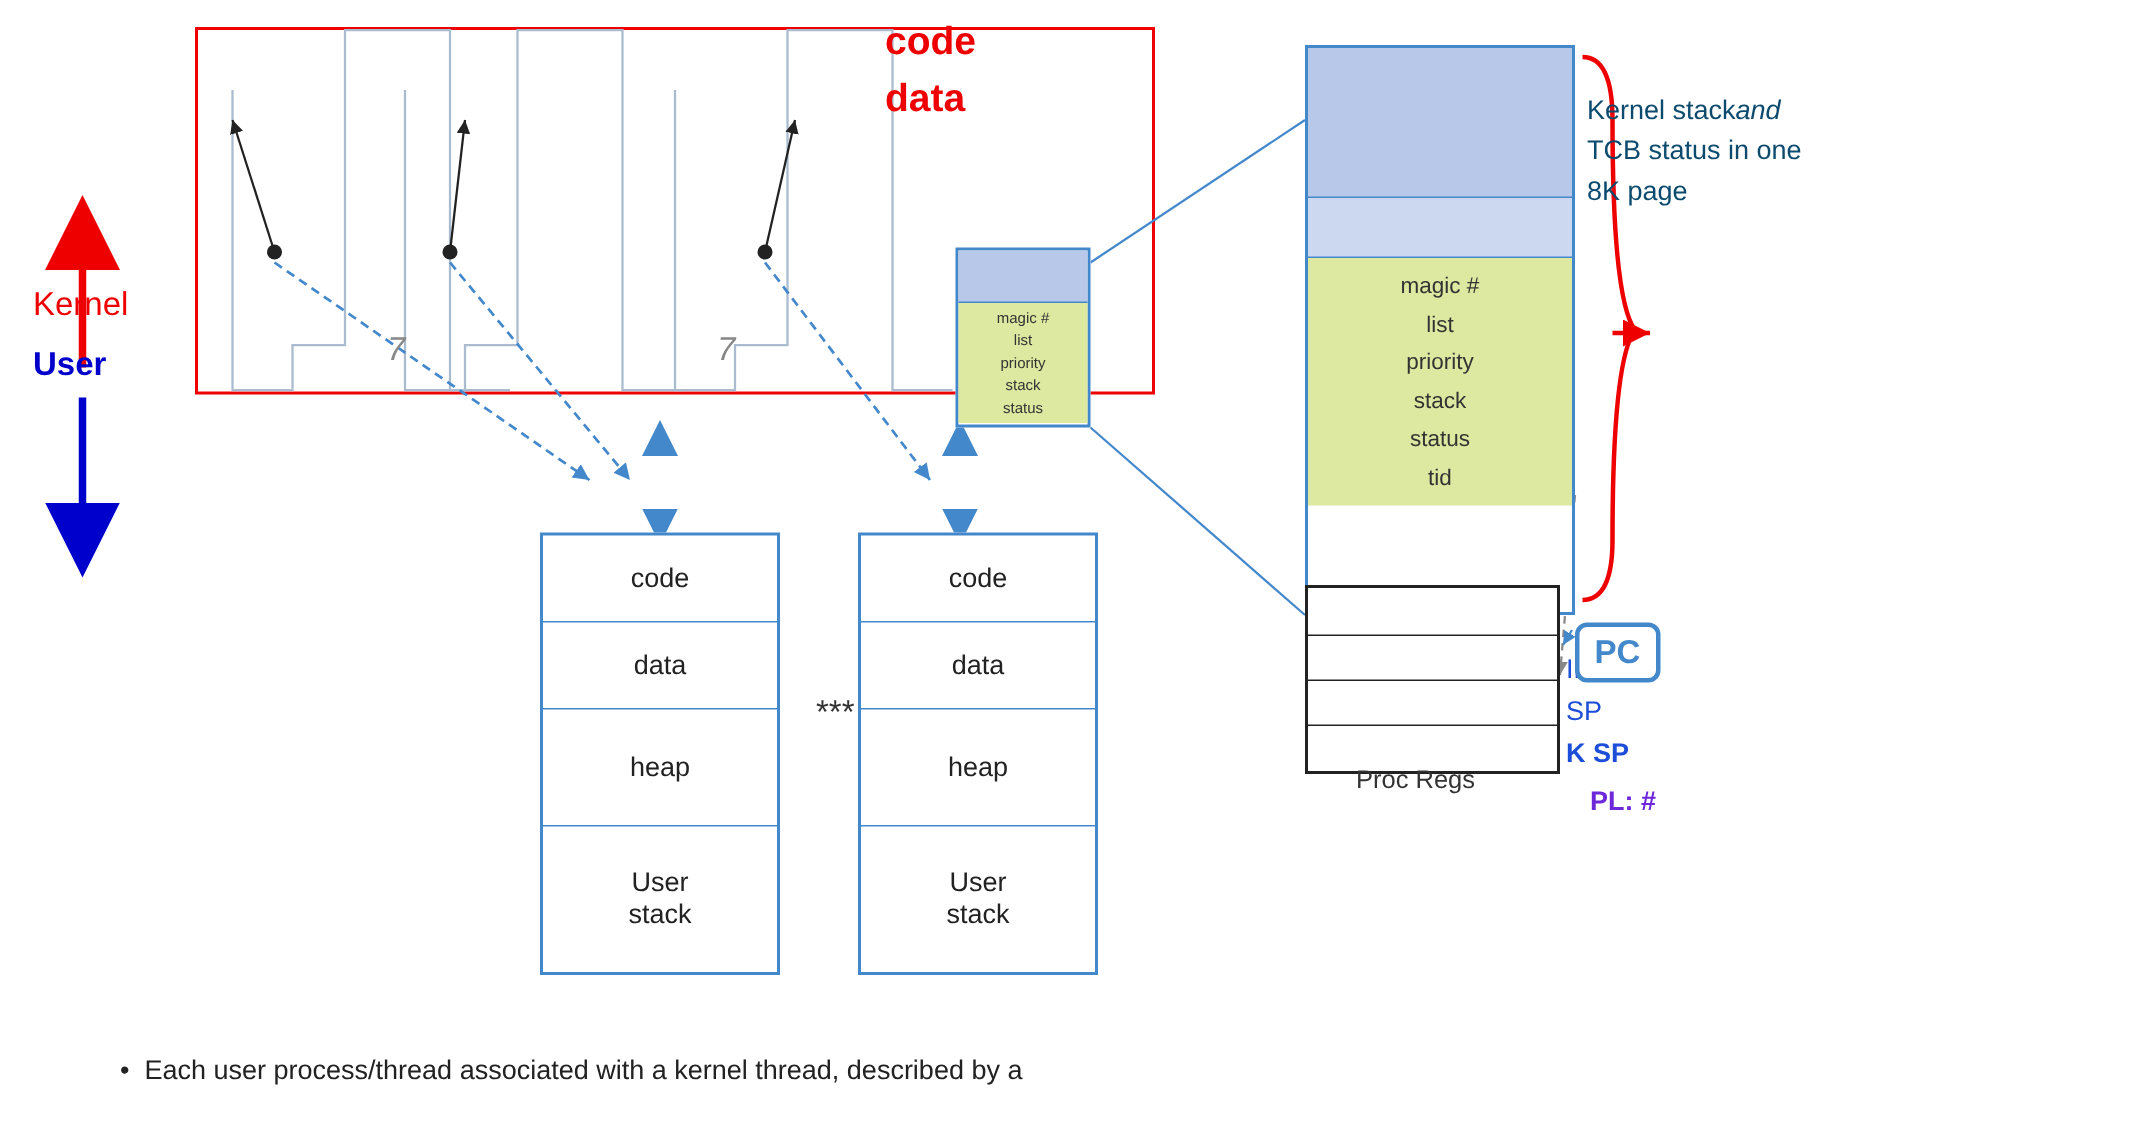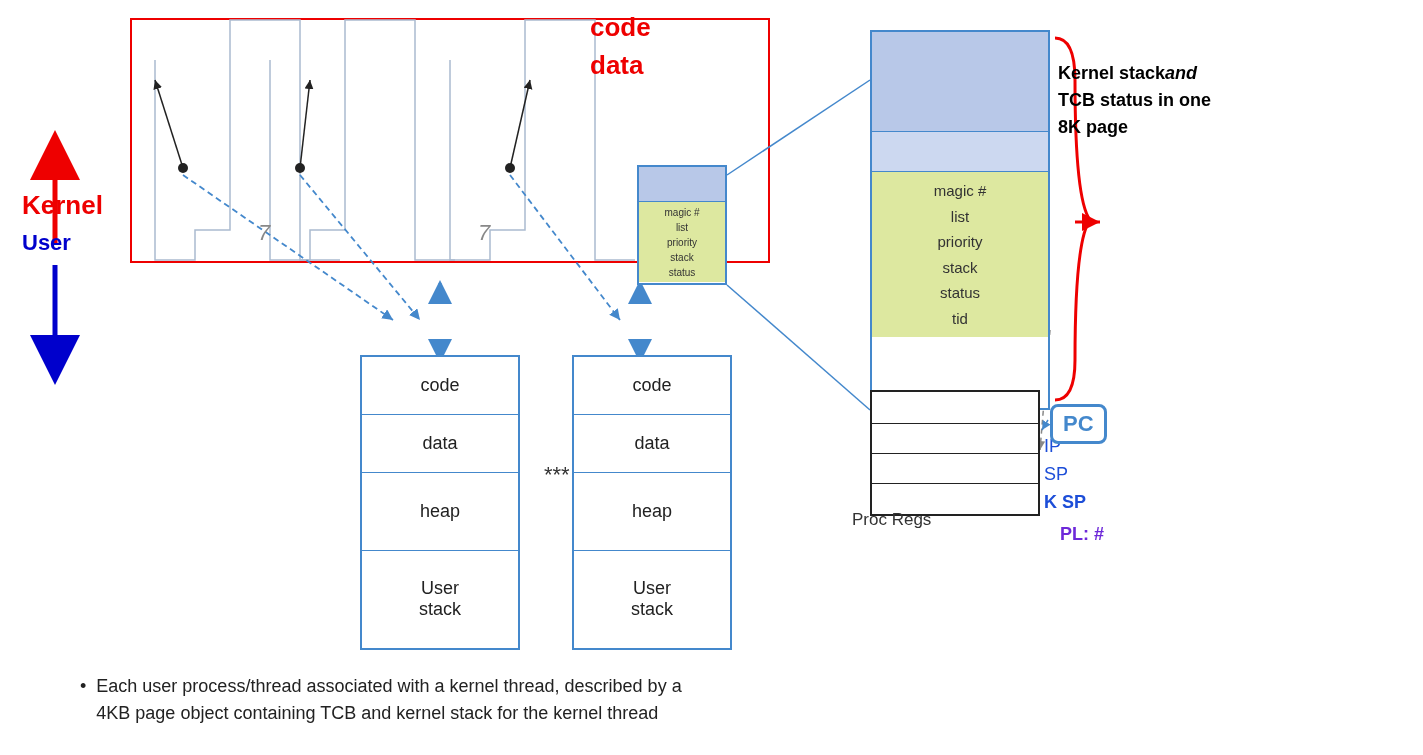--- a/index.html
+++ b/index.html
@@ -45,22 +45,22 @@
       font-size: 26px;
       font-weight: bold;
       z-index: 5;
     }
 
     
     .kernel-label {
       position: absolute;
       top: 190px; left: 22px;
       color: #e00;
-      font-size: 26px;
-      font-weight: bold;
+      font-size: 22px;
+      font-weight: normal;
       z-index: 5;
     }
     .user-label {
       position: absolute;
       top: 230px; left: 22px;
       color: #00c;
       font-size: 22px;
       font-weight: bold;
       z-index: 5;
     }
@@ -155,22 +155,22 @@
       font-size: 10px;
       color: #333;
       line-height: 1.5;
     }
 
     
     .brace-label {
       position: absolute;
       top: 60px; left: 1058px;
       font-size: 18px;
-      font-weight: bold;
-      color: #000000;
+      font-weight: normal;
+      color: #0c4a6e;
       z-index: 6;
       line-height: 1.5;
     }
 
     
     .proc-regs-box {
       position: absolute;
       top: 390px; left: 870px;
       width: 170px;
       z-index: 4;
@@ -187,30 +187,30 @@
       display: flex;
       align-items: center;
     }
 
     .proc-reg-row:last-child {
       border-bottom: none;
     }
 
     .proc-regs-label {
       position: absolute;
-      top: 510px; left: 852px;
+      top: 510px; left: 904px;
       font-size: 17px;
       color: #333;
       z-index: 5;
     }
 
     
     .pc-bubble {
       position: absolute;
-      top: 404px; left: 1050px;
+      top: 415px; left: 1050px;
       background: #fff;
       border: 3px solid #4488cc;
       border-radius: 8px;
       padding: 4px 10px;
       font-size: 22px;
       font-weight: bold;
       color: #4488cc;
       z-index: 7;
     }
 
@@ -407,18 +407,17 @@
 
   <div class="pc-bubble">PC</div>
 
   <div class="pl-label" style="top:524px; left:1060px;">PL: #</div>
 
   <div class="bullet-text">
     <div style="display:flex; align-items:flex-start;">
       <span style="margin-right:10px;">•</span>
       <div>
         <div>Each user process/thread associated with a kernel thread, described by a</div>
-        <div>4KB page object containing TCB and kernel stack for the kernel thread</div>
       </div>
     </div>
   </div>
 
 </div>
 
 </body></html>

